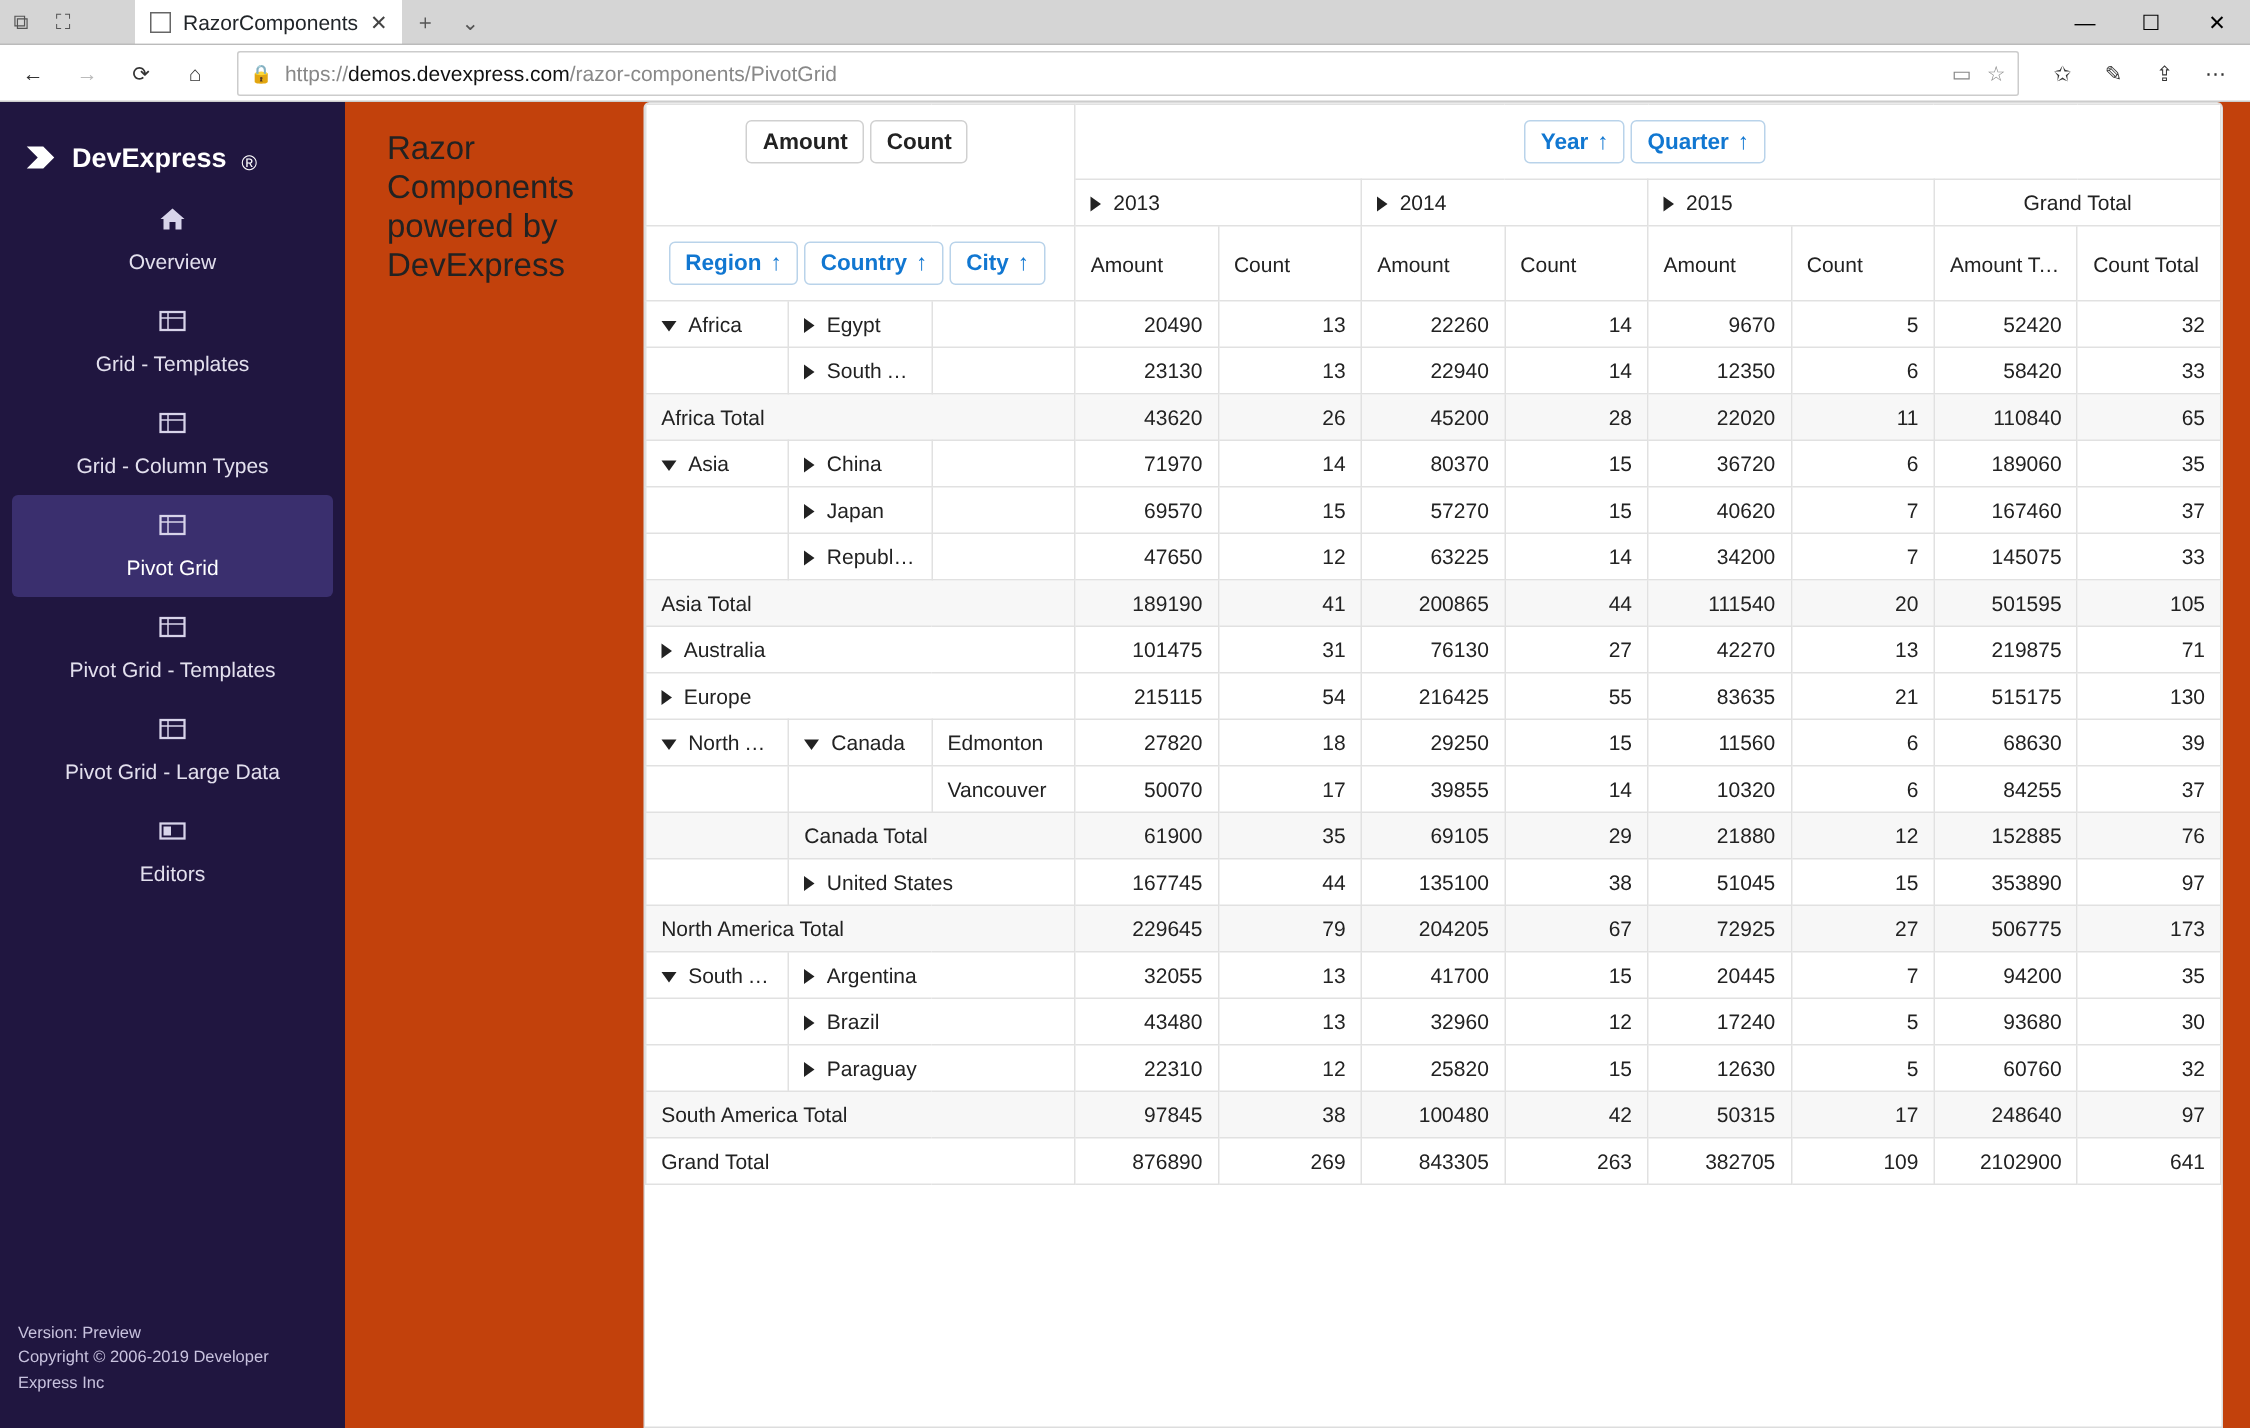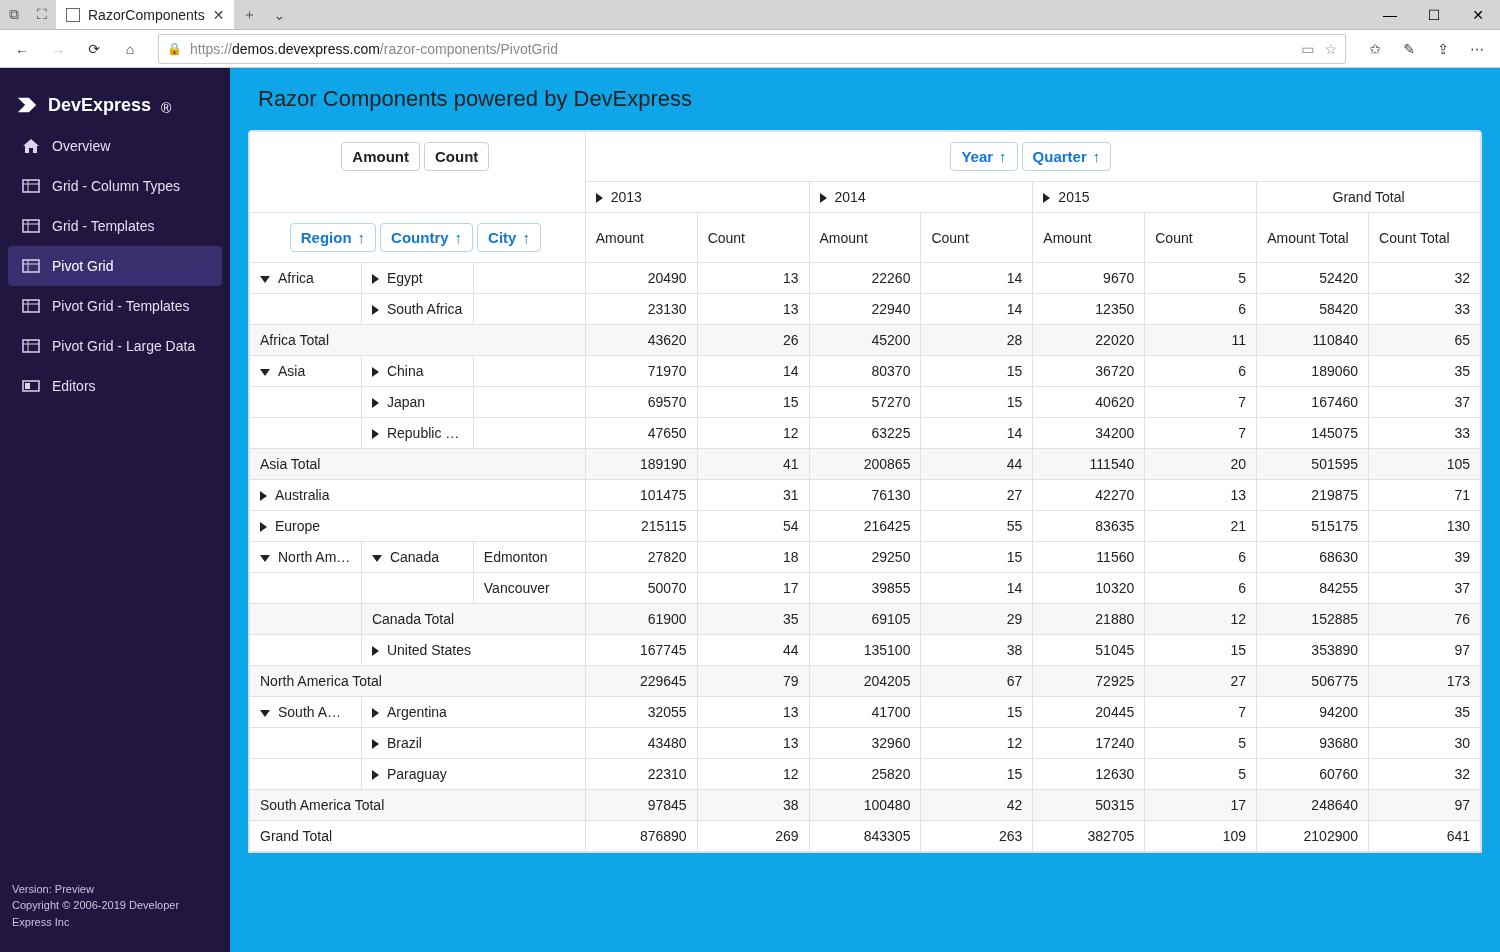--- a/index.html
+++ b/index.html
@@ -2,21 +2,21 @@
 <html><head>
 <meta charset="utf-8">
 <style>
   * { box-sizing: border-box; margin: 0; padding: 0; }
   body { font-family: "Segoe UI", Arial, sans-serif; font-size: 14px; background: #fff; color: #212529; overflow: hidden; }
   
   
   .titlebar { height: 30px; background: #d5d5d5; display: flex; align-items: stretch; border-bottom: 1px solid #bbb; }
   .titlebar .tab-group { display: flex; align-items: stretch; }
   .titlebar .sysicon { width: 28px; display:flex; align-items:center; justify-content:center; color:#555;}
-  .titlebar .tab { background:#fff; display:flex; align-items:center; padding:0 10px; gap:8px; min-width:170px; position:relative;}
+  .titlebar .tab { background:#fff; display:flex; align-items:center; padding:0 10px; gap:8px; min-width:170px; position:relative;margin-left:34px;}
   .titlebar .tab .favicon { width:14px; height:14px; border:1px solid #666; background:#fff; }
   .titlebar .tab .close { color:#444; }
   .titlebar .newtab, .titlebar .tabsdrop { width:30px; display:flex; align-items:center; justify-content:center; color:#555;}
   .titlebar .spacer { flex:1; }
   .titlebar .winbtn { width:44px; display:flex; align-items:center; justify-content:center; color:#000;}
   
   .addrbar { height:38px; background:#fff; display:flex; align-items:center; border-bottom:1px solid #ccc; padding:0 6px; gap:4px;}
   .addrbar .navbtn { width:32px; height:32px; display:flex; align-items:center; justify-content:center; color:#333; border-radius:2px;}
   .addrbar .navbtn.disabled{color:#bbb;}
   .addrbox { flex:1; height:30px; border:1px solid #ccc; border-radius:2px; display:flex; align-items:center; padding:0 8px; gap:8px; margin:0 8px;}
@@ -27,26 +27,26 @@
   .addrbar .right .navbtn { width:34px;}
   .right { display:flex;}
 
   
   .app { display:flex; height: calc(952px - 30px - 38px); }
   .sidebar { width:230px; background:#201640; color:#fff; display:flex; flex-direction:column; padding-bottom:12px;}
   .brand { height:48px; display:flex; align-items:flex-end; padding:0 16px; gap:10px; border-bottom:0; }
   .brand svg { height:22px; }
   .brand .brandtxt{font-size:18px; font-weight:600;}
   .nav { list-style:none; padding:10px 8px; }
-  .nav li { display:flex; align-items:center; gap:12px; padding:12px 14px; border-radius:4px; color:#e3e0ee; font-size:14px; cursor:pointer;}
+  .nav li { display:flex; align-items:center; gap:12px; padding:12px 14px; border-radius:4px; color:#e3e0ee; font-size:14px; cursor:pointer;flex-direction:column;}
   .nav li.active { background:#3a2f6e; color:#fff; }
   .nav .navicon { width:18px; height:16px; display:inline-flex;}
   .sidefooter { margin-top:auto; padding:10px 12px; font-size:11px; color:#c8c2de; line-height:1.5;}
   
-  .main { flex:1; background:#0ea5e9; display:flex; flex-direction:column;}
+  .main { flex:1; background:#c2410c; display:flex; flex-direction:row;}
   .pagehdr { padding:18px 28px;}
   .pagehdr h1 { font-size:22px; font-weight:400; color:#222;}
   .content { background:#fff; margin:0 18px 0 18px; border:1px solid #ddd; border-radius:4px 4px 0 0; overflow:auto;}
   
   
   table.pivot { border-collapse: collapse; width:100%; table-layout:fixed;}
   table.pivot th, table.pivot td { border:1px solid #e1e1e1; padding:7px 10px; font-size:14px; color:#222; vertical-align:middle; overflow:hidden; text-overflow:ellipsis; white-space:nowrap;}
   table.pivot .num { text-align:right;}
   table.pivot .hdr { background:#fff; font-weight:400;}
   table.pivot .chipcell { padding:8px 10px;}
@@ -126,31 +126,31 @@
           <span>Overview</span>
         </li>
         <li>
           <span class="navicon">
             <svg width="18" height="16">
               <rect x="1" y="2" width="16" height="12" fill="none" stroke="#d8d4ea" stroke-width="1.5"></rect>
               <line x1="1" y1="6" x2="17" y2="6" stroke="#d8d4ea"></line>
               <line x1="6" y1="2" x2="6" y2="14" stroke="#d8d4ea"></line>
             </svg>
           </span>
-          <span>Grid - Column Types</span>
+          <span>Grid - Templates</span>
         </li>
         <li>
           <span class="navicon">
             <svg width="18" height="16">
               <rect x="1" y="2" width="16" height="12" fill="none" stroke="#d8d4ea" stroke-width="1.5"></rect>
               <line x1="1" y1="6" x2="17" y2="6" stroke="#d8d4ea"></line>
               <line x1="6" y1="2" x2="6" y2="14" stroke="#d8d4ea"></line>
             </svg>
           </span>
-          <span>Grid - Templates</span>
+          <span>Grid - Column Types</span>
         </li>
         <li class="active">
           <span class="navicon">
             <svg width="18" height="16">
               <rect x="1" y="2" width="16" height="12" fill="none" stroke="#d8d4ea" stroke-width="1.5"></rect>
               <line x1="1" y1="6" x2="17" y2="6" stroke="#d8d4ea"></line>
               <line x1="6" y1="2" x2="6" y2="14" stroke="#d8d4ea"></line>
             </svg>
           </span>
           <span>Pivot Grid</span>

